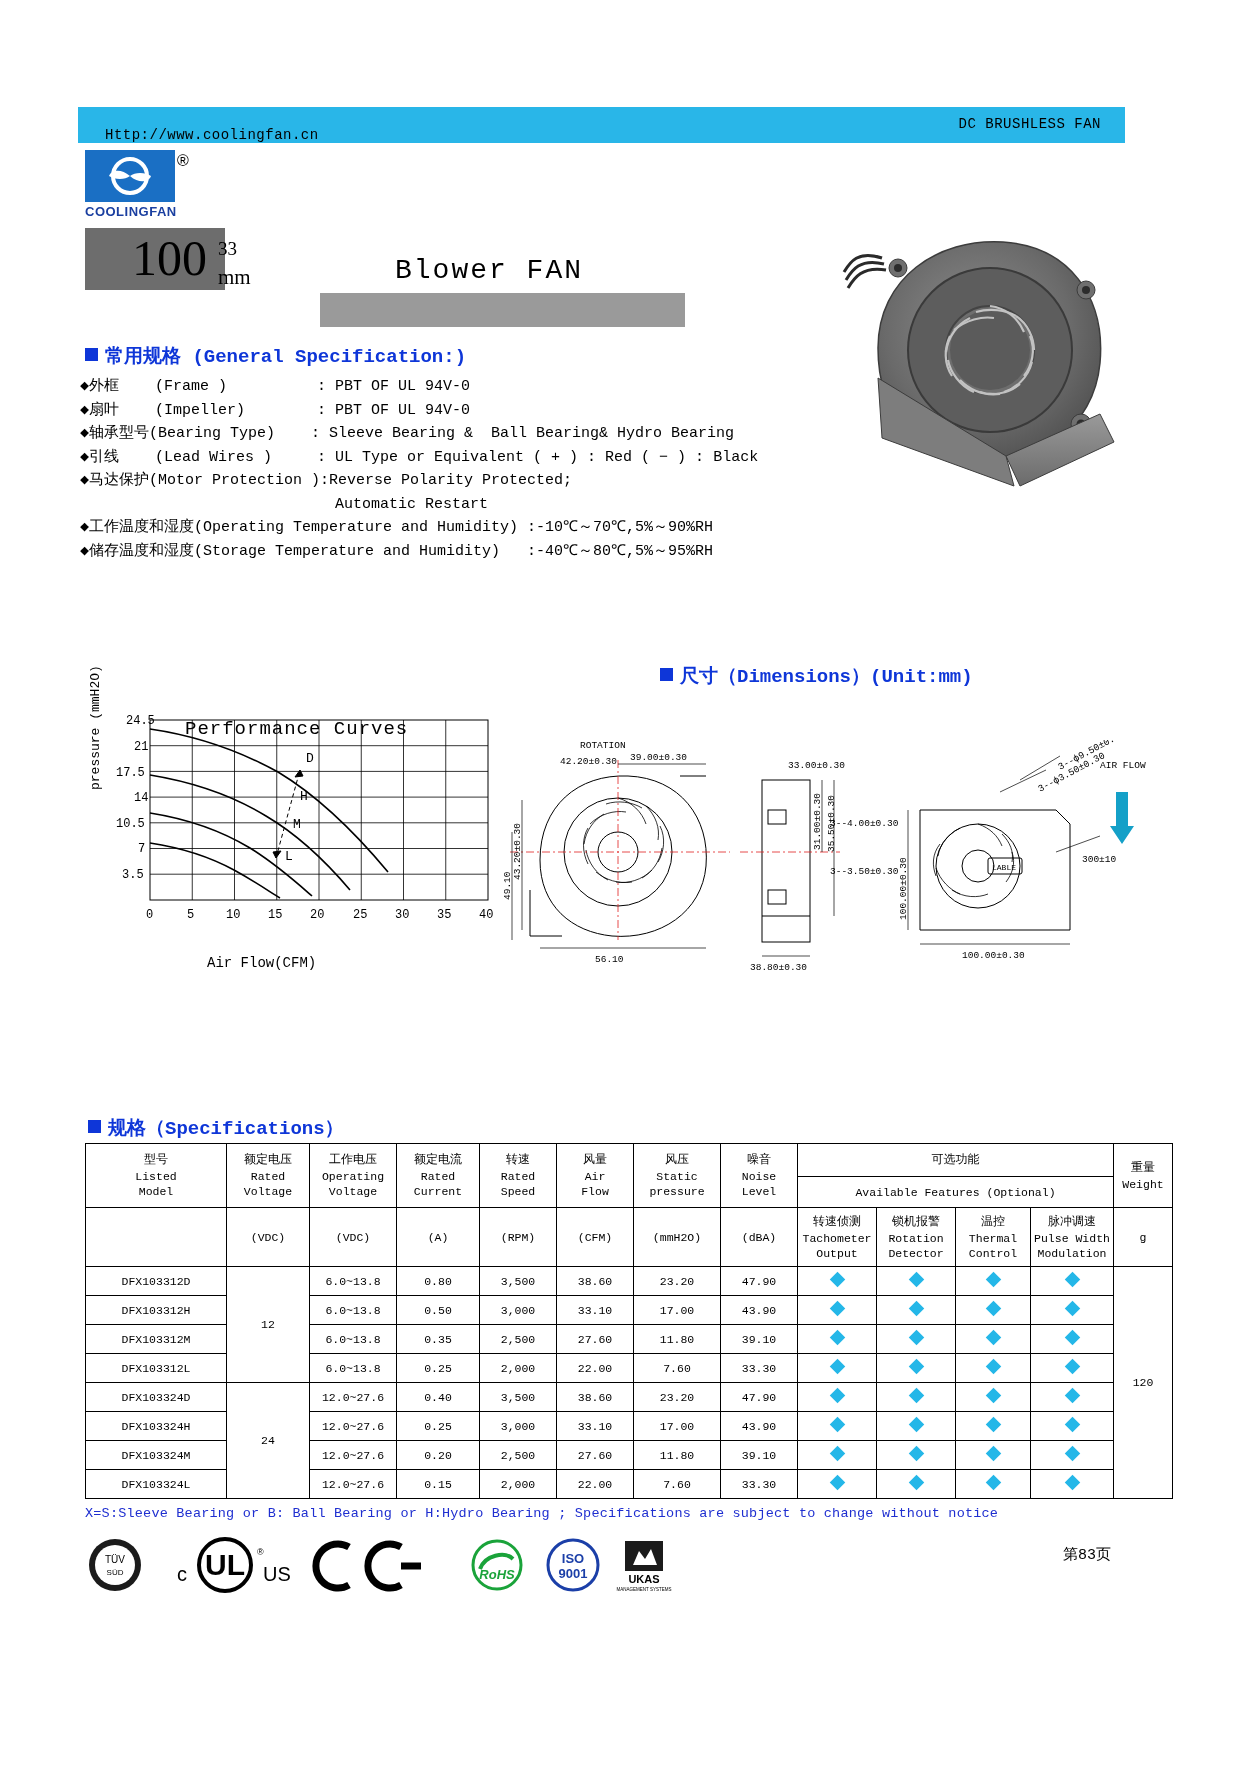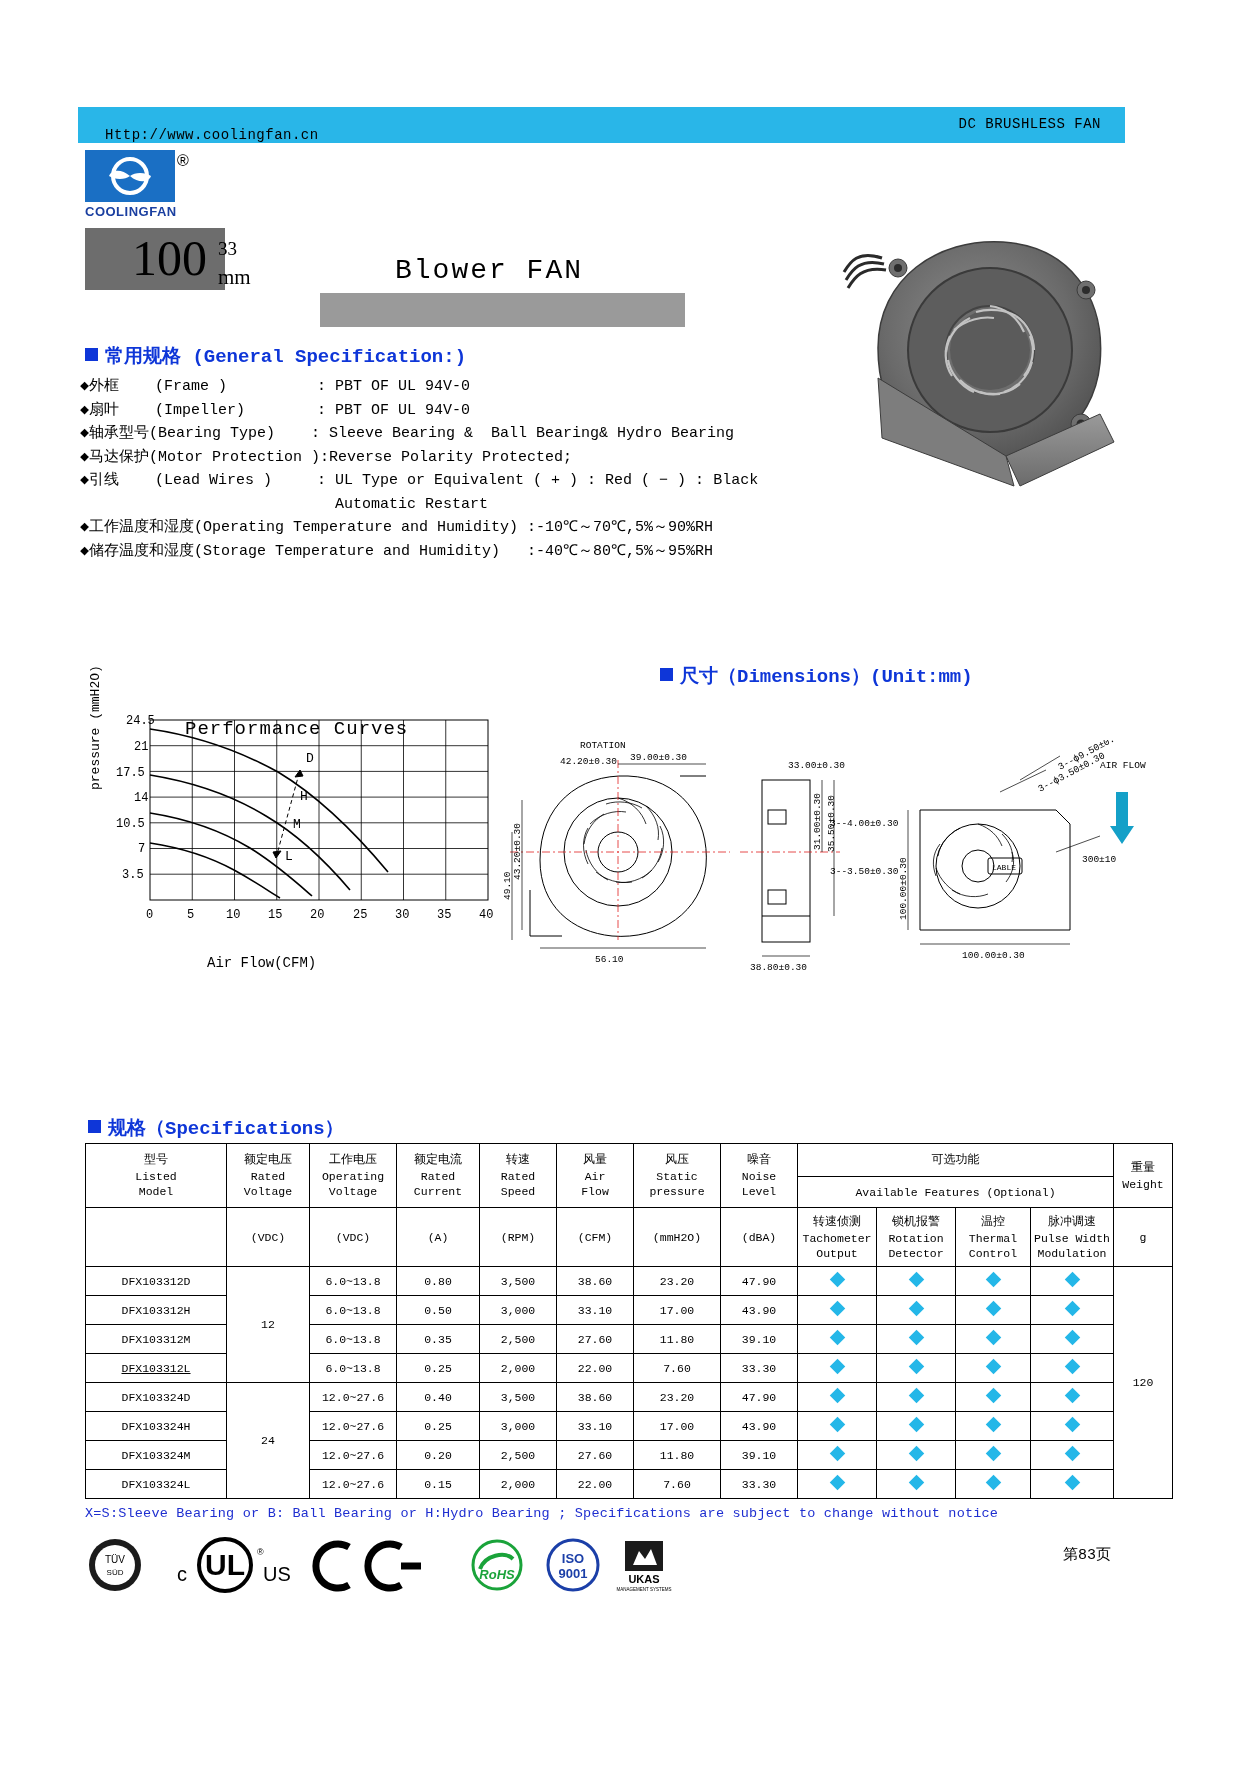--- a/index.html
+++ b/index.html
@@ -96,22 +96,22 @@
   <div class="blower-title">Blower  FAN</div>
   <div class="gray-bar"></div>
 
   <div class="sec-head gs-head">
     <span class="sec-sq"></span><span>常用规格 (General Specification:)</span>
   </div>
   <div class="gs-list">
     <div class="row">◆外框    (Frame )          : PBT OF UL 94V-0</div>
     <div class="row">◆扇叶    (Impeller)        : PBT OF UL 94V-0</div>
     <div class="row">◆轴承型号(Bearing Type)    : Sleeve Bearing &amp;  Ball Bearing&amp; Hydro Bearing</div>
+    <div class="row">◆引线    (Lead Wires )     : UL Type or Equivalent ( + ) : Red ( − ) : Black</div>
     <div class="row">◆马达保护(Motor Protection ):Reverse Polarity Protected;</div>
-    <div class="row">◆引线    (Lead Wires )     : UL Type or Equivalent ( + ) : Red ( − ) : Black</div>
     <div class="row gs-indent">Automatic Restart</div>
     <div class="row">◆工作温度和湿度(Operating Temperature and Humidity) :-10℃～70℃,5%～90%RH</div>
     <div class="row">◆储存温度和湿度(Storage Temperature and Humidity)   :-40℃～80℃,5%～95%RH</div>
   </div>
 
   <div class="photo">
     <svg width="280" height="290" viewBox="0 0 280 290">
       <defs>
         <radialGradient id="gbody" cx="45%" cy="40%" r="70%">
           <stop offset="0%" stop-color="#8d8d8d"></stop>
@@ -477,21 +477,21 @@
         <td>27.60</td>
         <td>11.80</td>
         <td>39.10</td>
         <td><span class="diamond"></span></td>
         <td><span class="diamond"></span></td>
         <td><span class="diamond"></span></td>
         <td><span class="diamond"></span></td>
       </tr>
 
       <tr>
-        <td style="height:28px;text-decoration:underline;">DFX103312L</td>
+        <td style="height:28px;">DFX103312L</td>
         <td>6.0~13.8</td>
         <td>0.25</td>
         <td>2,000</td>
         <td>22.00</td>
         <td>7.60</td>
         <td>33.30</td>
         <td><span class="diamond"></span></td>
         <td><span class="diamond"></span></td>
         <td><span class="diamond"></span></td>
         <td><span class="diamond"></span></td>

